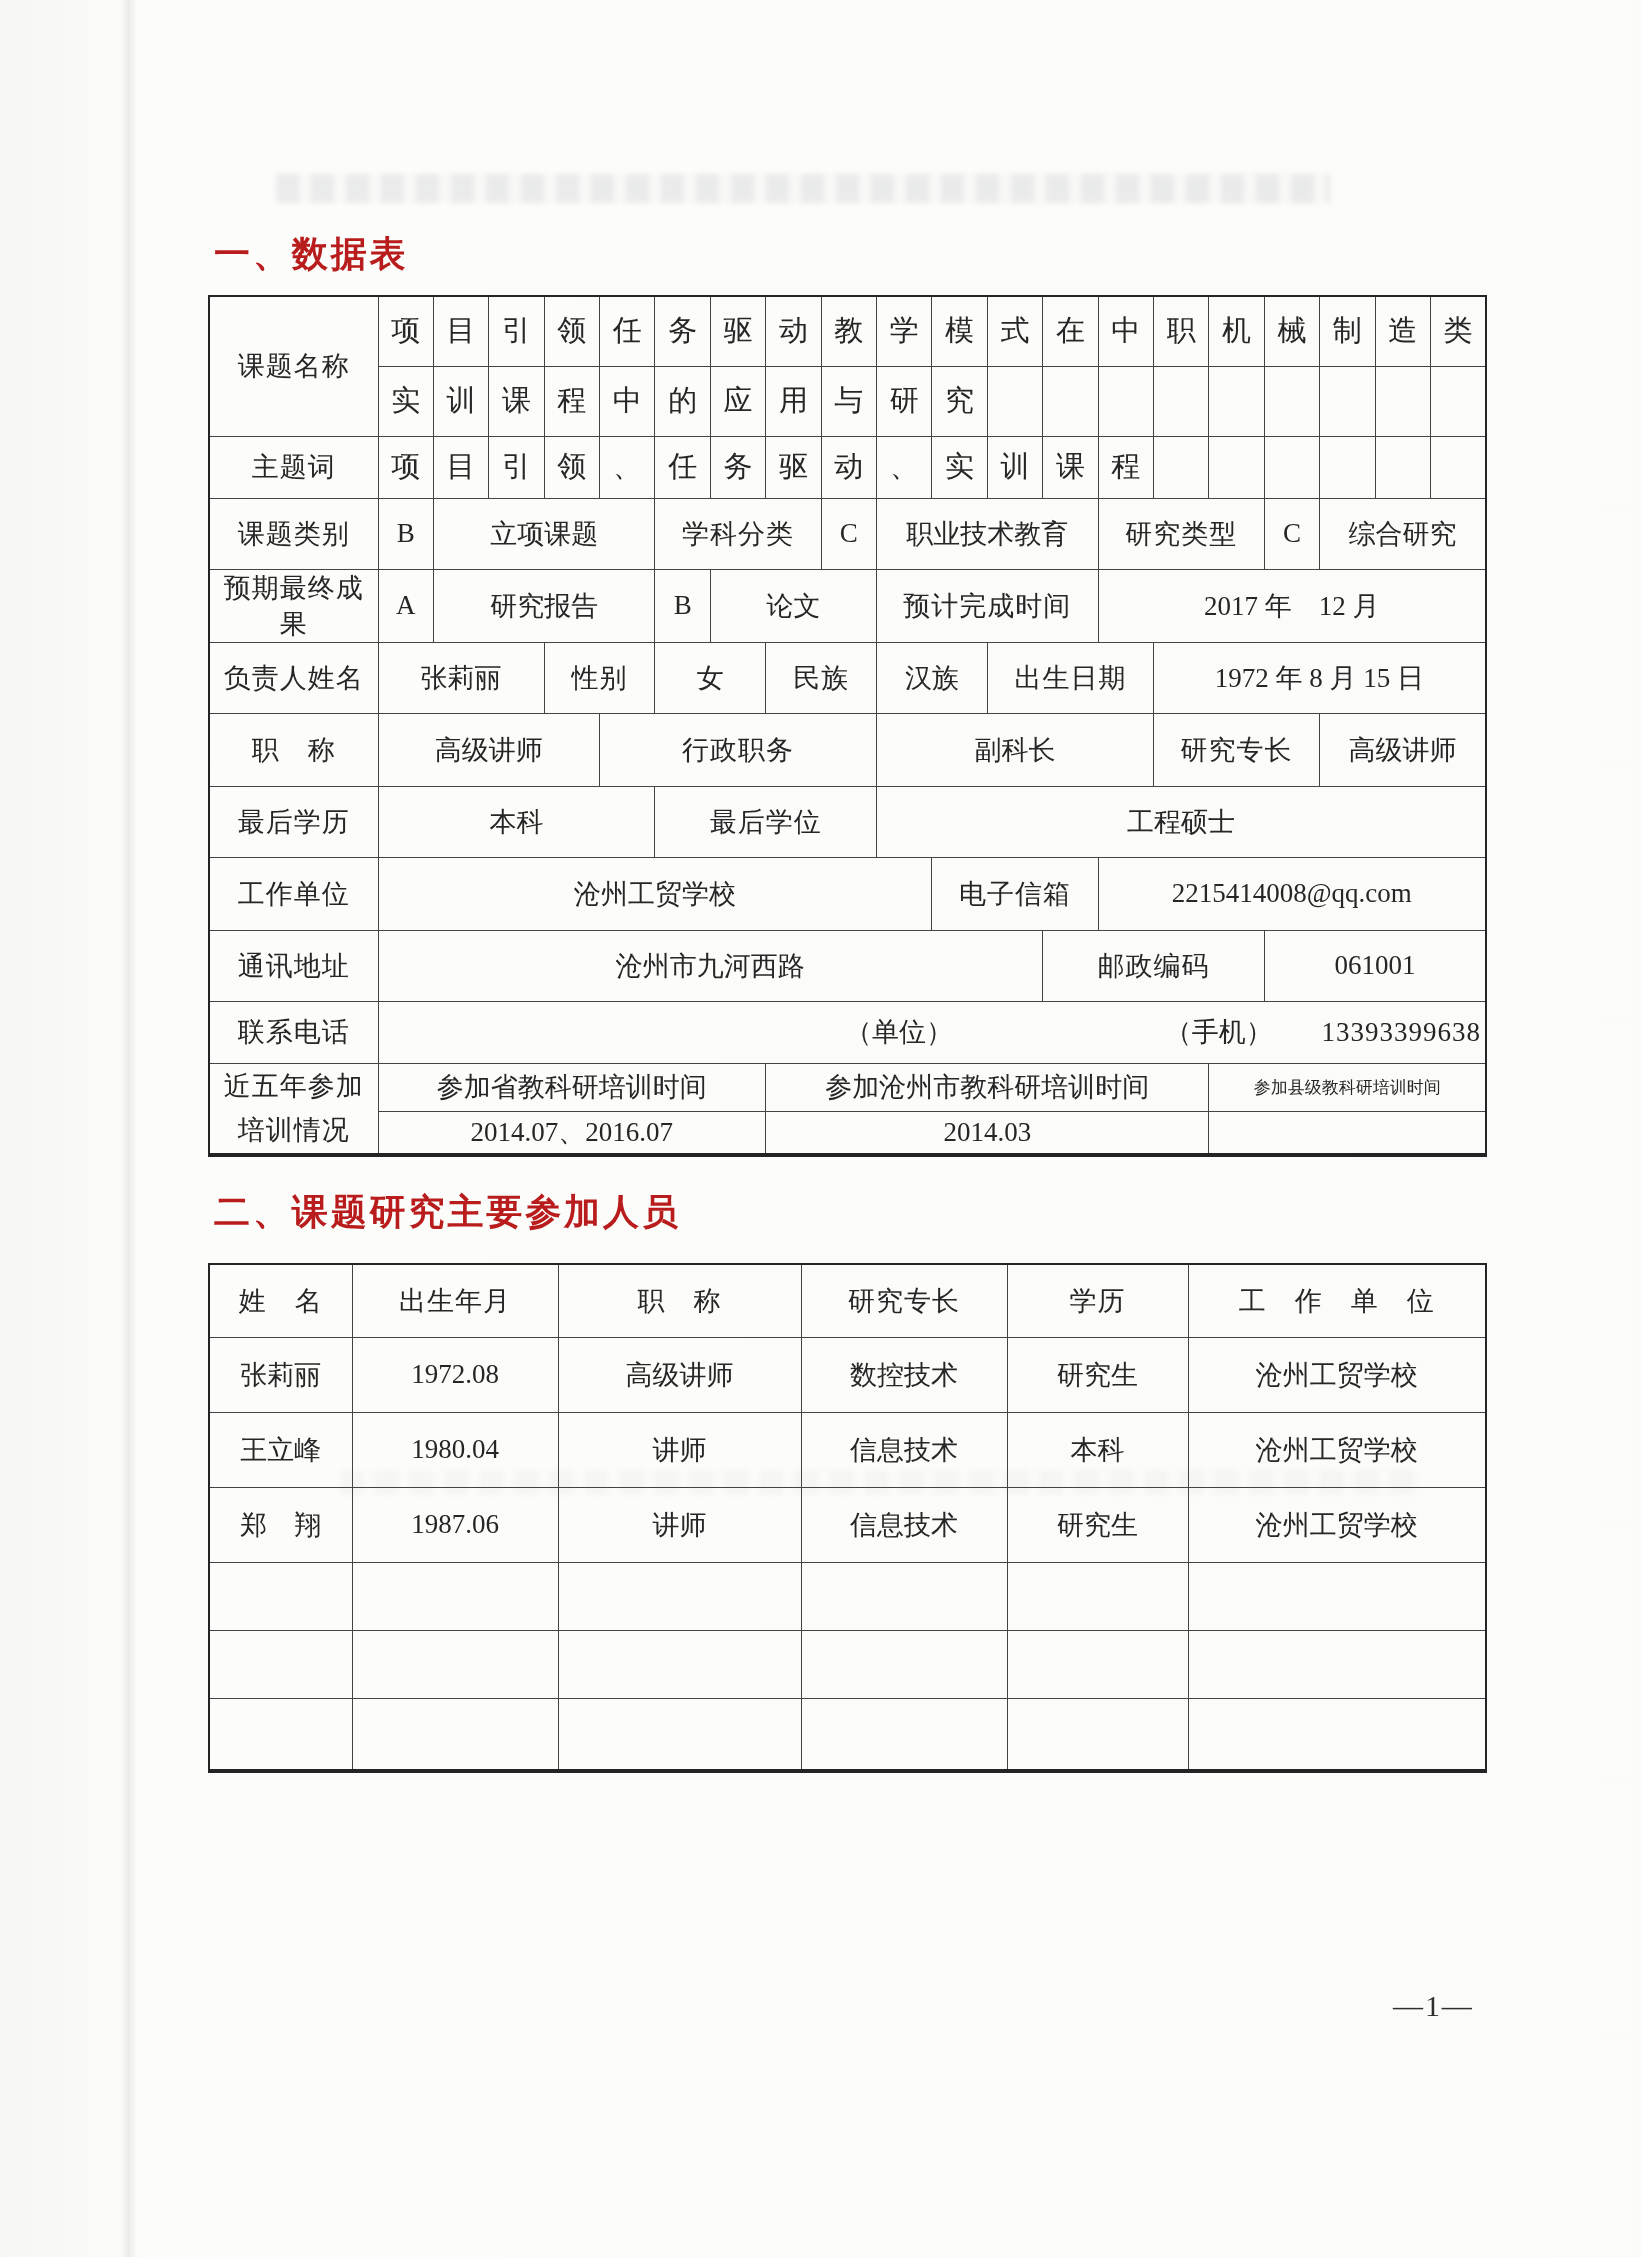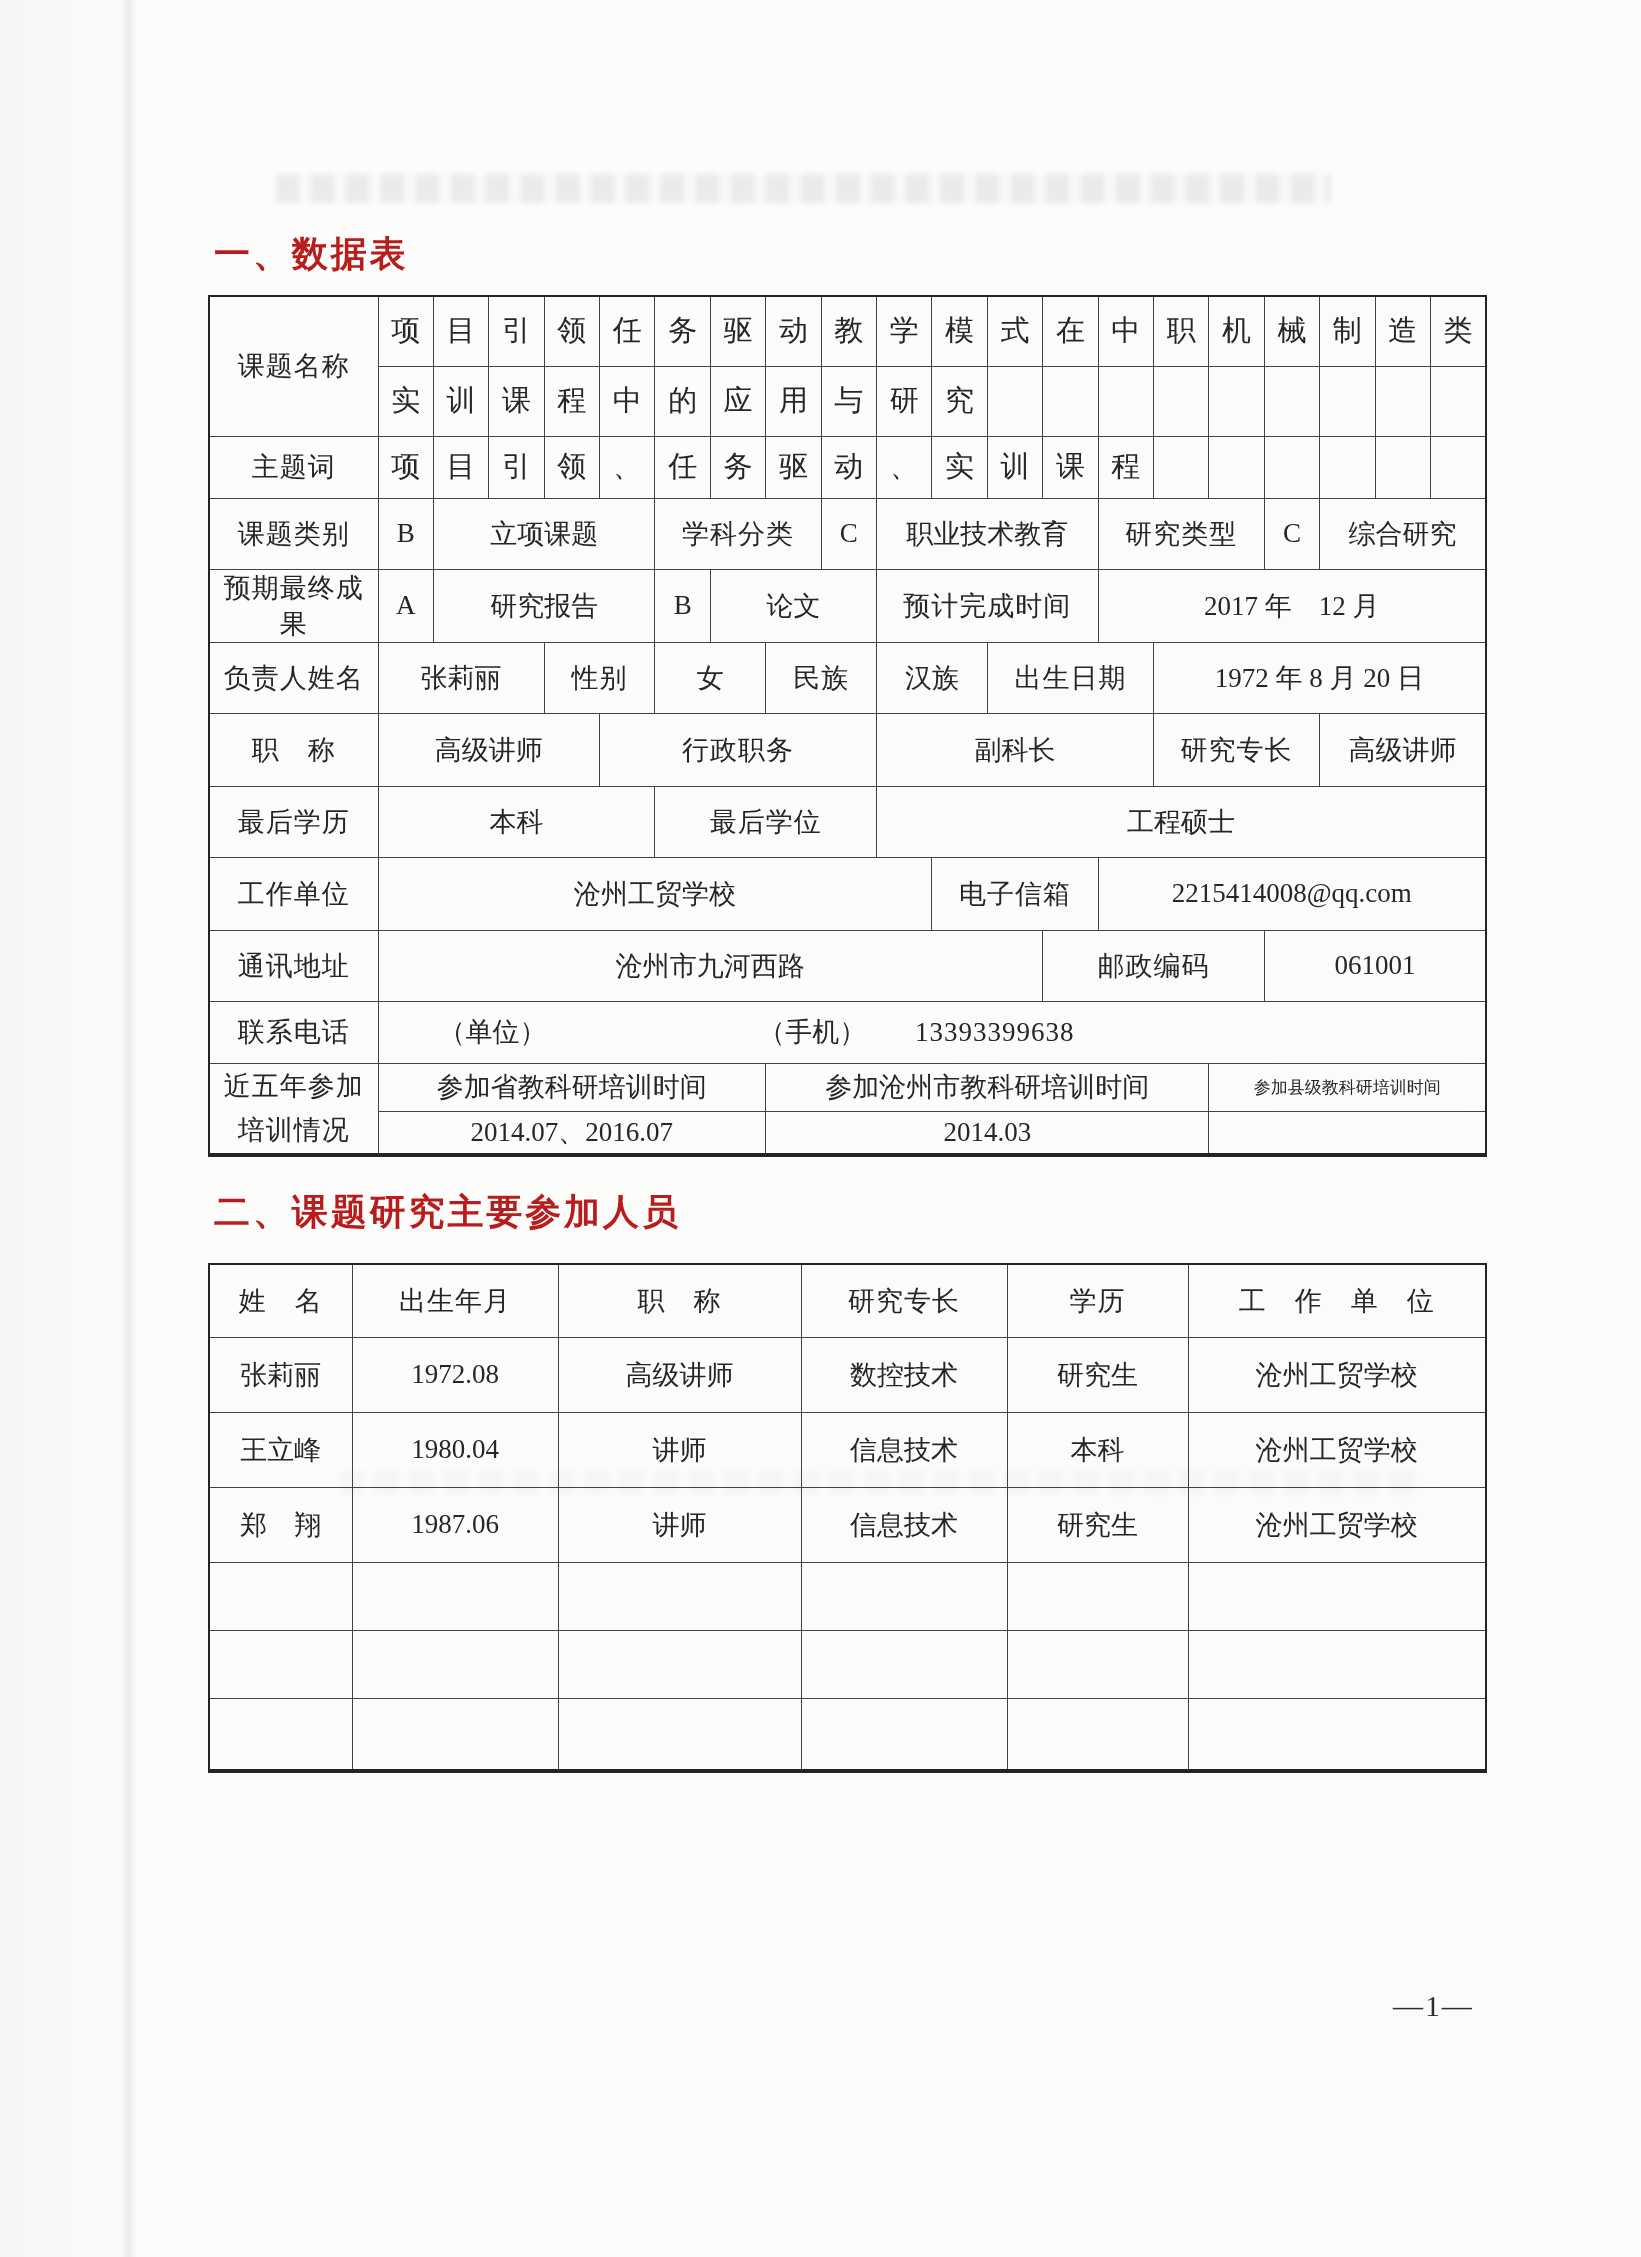--- a/index.html
+++ b/index.html
@@ -22,21 +22,21 @@
   .sec1-title{left:214px;top:230px}
   .sec2-title{left:214px;top:1188px}
   table{position:absolute;border-collapse:collapse;table-layout:fixed;width:1279px}
   .t1{left:208px;top:295px}
   .t2{left:208px;top:1263px}
   td{border:1.9px solid #434343;text-align:center;vertical-align:middle;
      font-size:27px;overflow:hidden;padding:0 3.9px;color:#262626}
   .t1,.t2{border:2.9px solid #242424;border-bottom-width:4.8px}
   .ch{font-size:29px;padding:0}
   .lbl{letter-spacing:1px}
-  .phone-cell{text-align:left}
+  .phone-cell{text-align:right}
   .phone-cell .u{margin-left:56px}
   .phone-cell .m{margin-left:205px}
   .phone-cell .n{margin-left:42px;letter-spacing:1px}
   .two-line{line-height:1.65}
   .pageno{position:absolute;left:1393px;top:1989px;font-size:30px;color:#2e2e2e;letter-spacing:1.9px}
 </style>
 </head>
 <body>
 
 <div class="paper"></div>
@@ -160,21 +160,21 @@
     <td colspan="7">2017 年　12 月</td>
   </tr>
   <tr style="height:71px">
     <td class="lbl">负责人姓名</td>
     <td colspan="3">张莉丽</td>
     <td colspan="2" class="lbl">性别</td>
     <td colspan="2">女</td>
     <td colspan="2" class="lbl">民族</td>
     <td colspan="2">汉族</td>
     <td colspan="3" class="lbl">出生日期</td>
-    <td colspan="6">1972 年 8 月 20 日</td>
+    <td colspan="6">1972 年 8 月 15 日</td>
   </tr>
   <tr style="height:73px">
     <td class="lbl">职　称</td>
     <td colspan="4">高级讲师</td>
     <td colspan="5" class="lbl">行政职务</td>
     <td colspan="5">副科长</td>
     <td colspan="3" class="lbl">研究专长</td>
     <td colspan="3">高级讲师</td>
   </tr>
   <tr style="height:71px">

